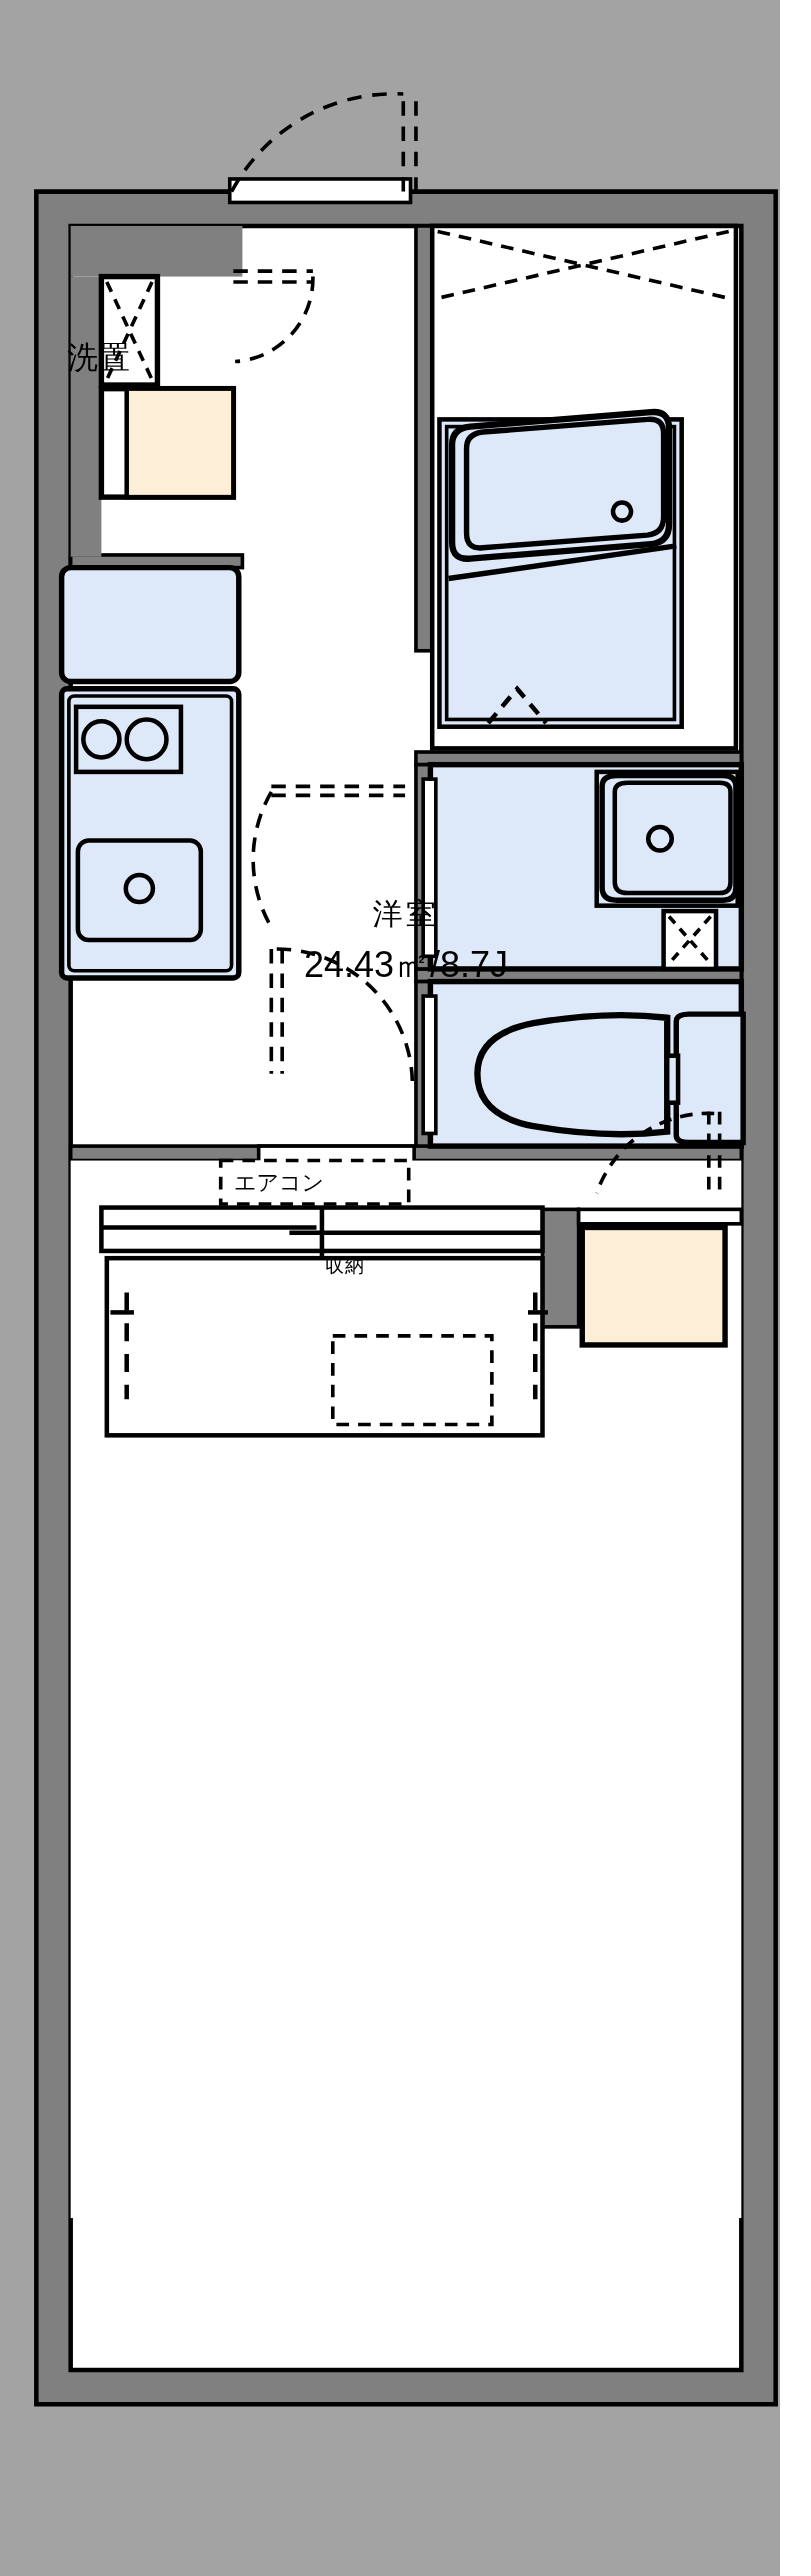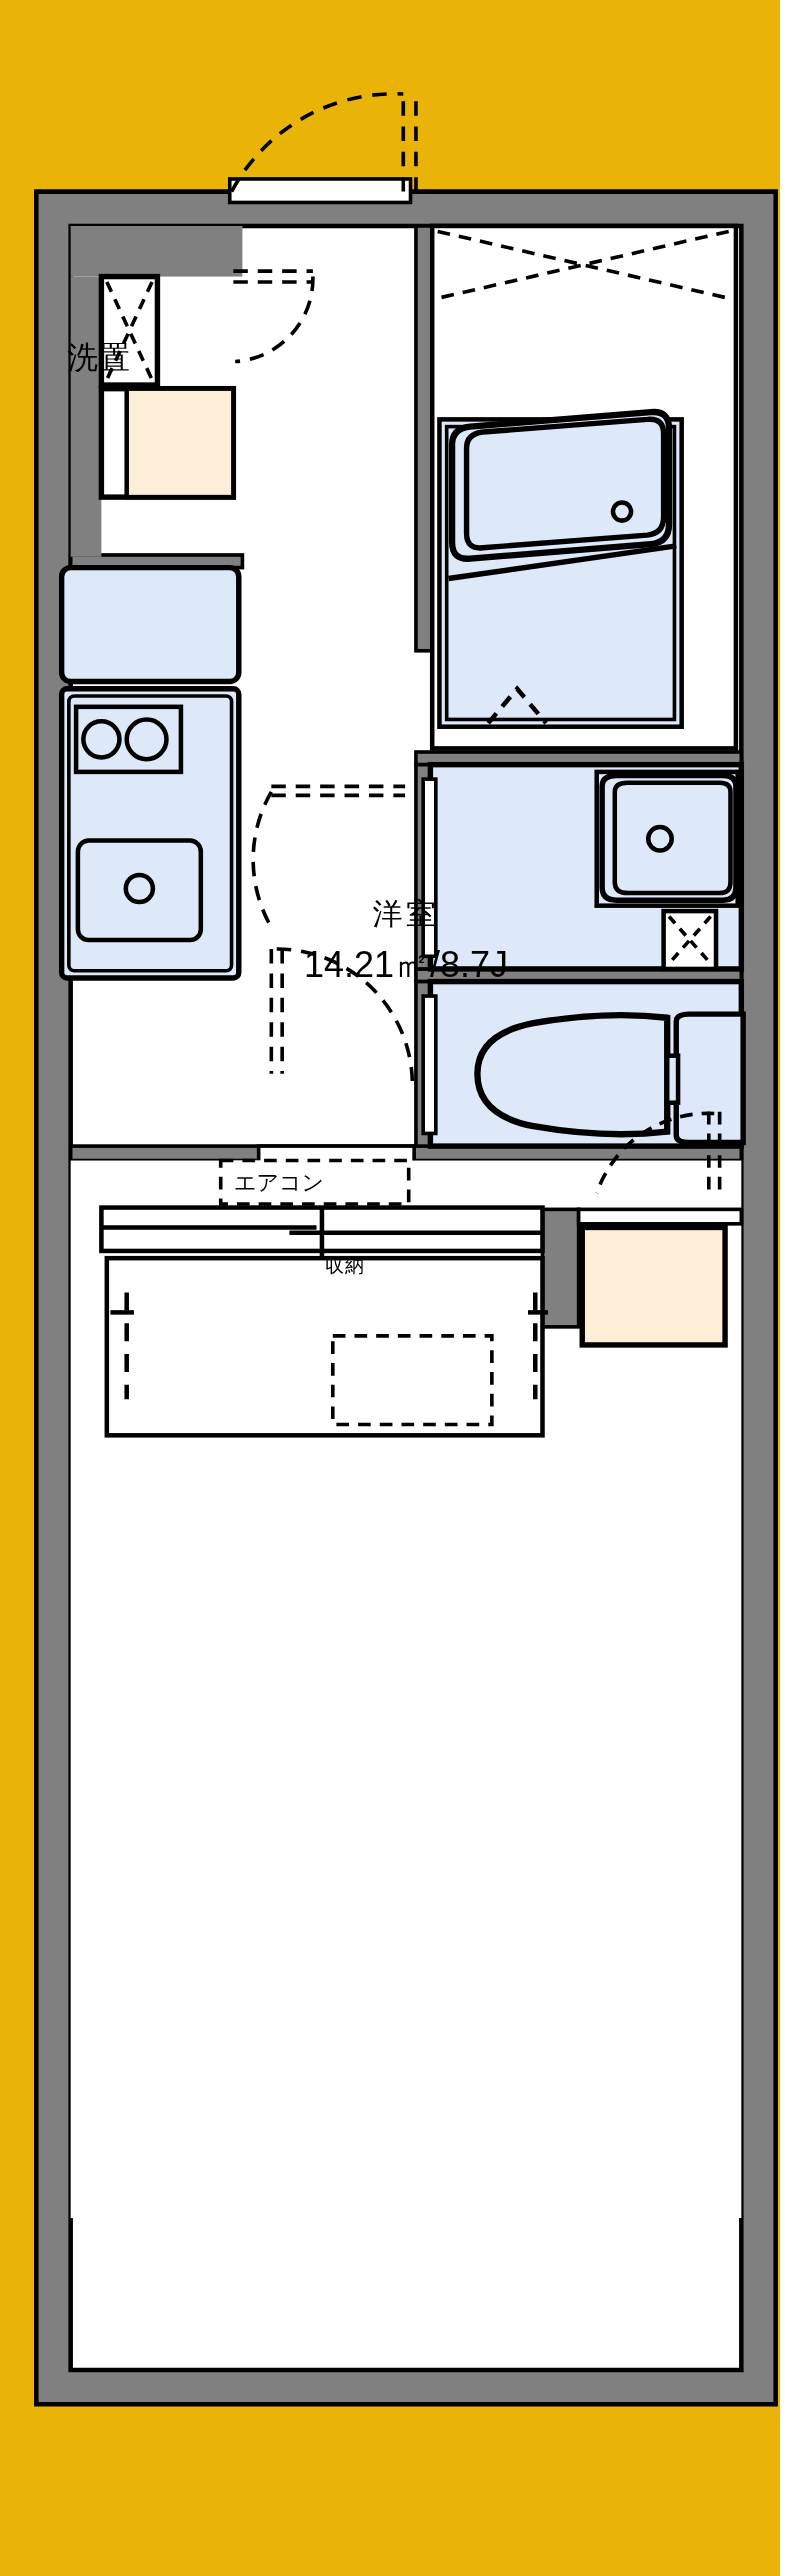--- a/index.html
+++ b/index.html
@@ -8,21 +8,21 @@
     padding: 0;
     background: #ffffff;
   }
   body {
     font-family: "Liberation Sans", "DejaVu Sans", sans-serif;
   }
   #plan-root {
     position: relative;
     width: 780px;
     height: 2576px;
-    background: #eab308;
+    background: #a3a3a3;
     overflow: hidden;
   }
   #plan-svg {
     position: absolute;
     left: 0;
     top: 0;
     width: 812px;
     height: 2576px;
     display: block;
   }
@@ -232,20 +232,20 @@
       <path d="M 122 1452 L 148 1452" fill="none" stroke="#000000" stroke-width="5"></path>
       <path d="M 584 1452 L 606 1452" fill="none" stroke="#000000" stroke-width="5"></path>
     </g>
 
   </svg>
 
   <div class="lbl" id="label-washer">洗置</div>
 
   <div class="lbl" id="label-room-name">洋室</div>
 
-  <div class="lbl" id="label-room-area">14.21㎡/8.7J</div>
+  <div class="lbl" id="label-room-area">24.43㎡/8.7J</div>
 
   <div class="lbl" id="label-aircon">エアコン</div>
 
   <div class="lbl" id="label-closet">収納</div>
 
 </div>
 
 
 </body></html>

